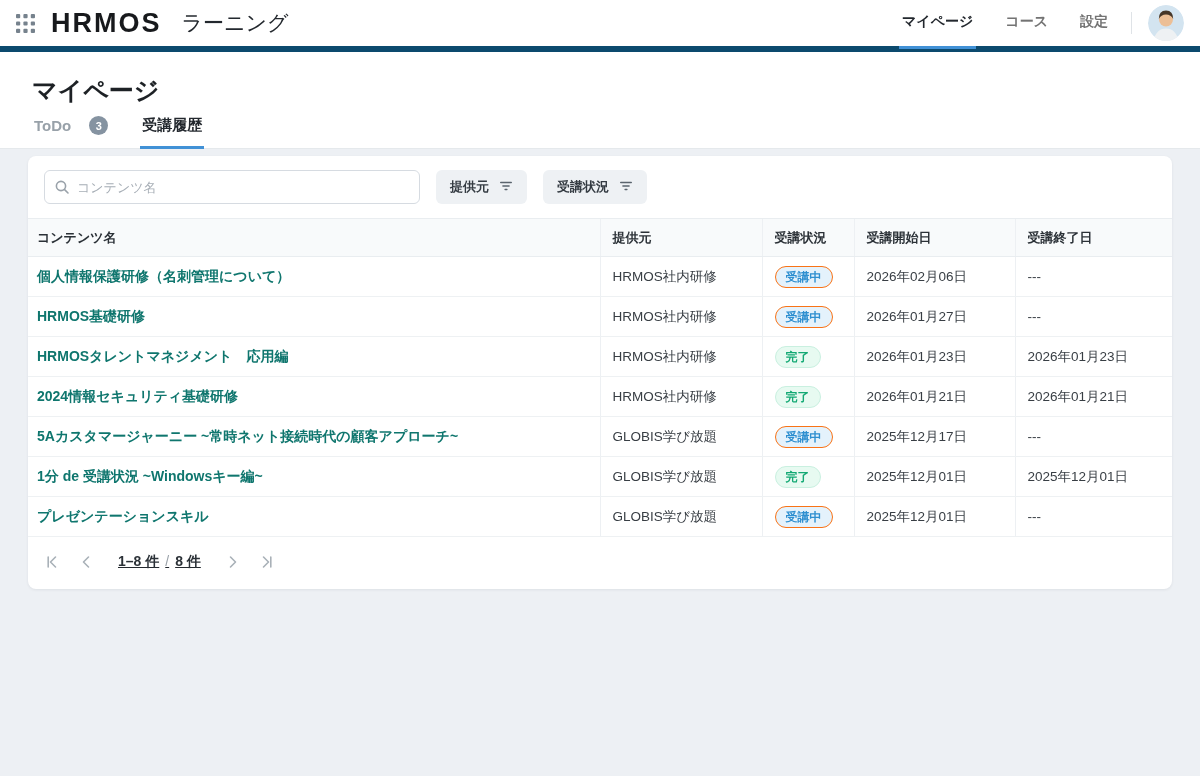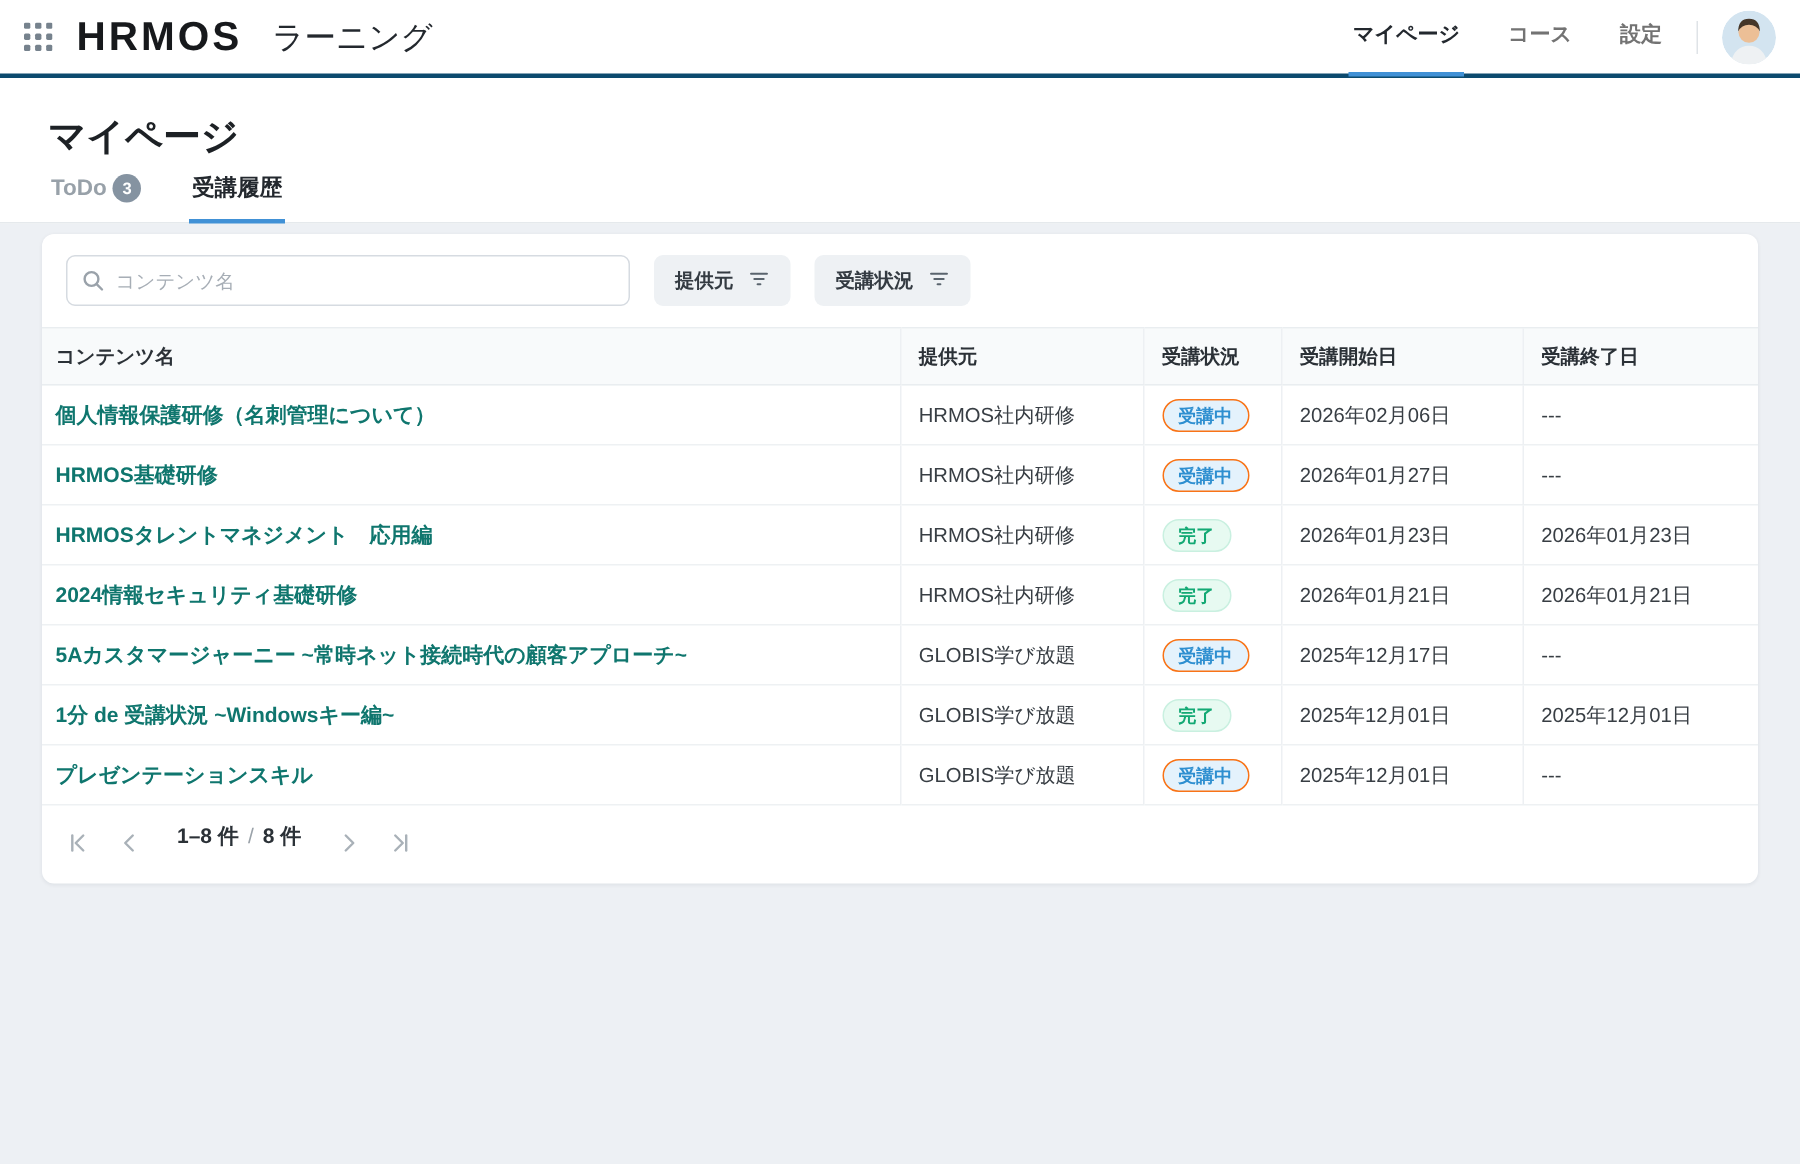--- a/index.html
+++ b/index.html
@@ -4,21 +4,21 @@
 <style>
   * { box-sizing: border-box; }
   html,body { margin:0; padding:0; }
   body {
     width:1200px; height:776px; overflow:hidden;
     background:#edf0f4; color:#23282e;
     font-family:"Liberation Sans","DejaVu Sans",sans-serif;
   }
   
   .topbar {
-    height:52px; background:#fff; border-bottom:3px solid #0c4a6e;
+    height:52px; background:#fff; border-bottom:6px solid #0c4a6e;
     display:flex; justify-content:space-between; align-items:stretch;
     padding:0 16px 0 12px;
   }
   .topbar-left { display:flex; align-items:center; }
   .grid-icon { display:flex; margin:0 16px 0 4px; cursor:pointer; }
   .logo { font-size:27px; font-weight:900; letter-spacing:2px; color:#17191c; }
   .logo-suffix { font-size:21px; margin-left:20px; color:#23282e; }
   .topbar-right { display:flex; align-items:center; }
   .top-nav { display:flex; height:52px; gap:26px; margin-right:10px; }
   .nav-item {
@@ -28,21 +28,21 @@
   }
   .nav-item.active { color:#23282e; border-bottom-color:#4191d6; }
   .v-divider { width:1px; height:22px; background:#dfe3e7; margin:0 16px 0 10px; }
   .avatar { width:36px; height:36px; border-radius:50%; overflow:hidden; display:block; cursor:pointer; flex:none; }
   
   .hero { background:#fff; padding:22px 32px 0; }
   .page-title { font-size:25px; font-weight:700; color:#1d2125; margin:0 0 9px; }
   .page-subtitle { font-size:13px; color:#8d959d; margin:0 0 21px; }
   .tabs { display:flex; gap:30px; margin:0 -32px; padding:0 32px; border-bottom:1px solid #e5e9ec; }
   .tab {
-    display:flex; align-items:center; gap:4px; padding:0 2px 11px;
+    display:flex; align-items:center; gap:18px; padding:0 2px 11px;
     font-size:15px; font-weight:700; color:#98a1a9;
     border-bottom:3px solid transparent; margin-bottom:-1px; cursor:pointer;
   }
   .tab.active { color:#23282e; border-bottom-color:#4191d6; }
   .tab-badge {
     width:19px; height:19px; border-radius:50%; background:#8593a1; color:#fff;
     font-size:11px; font-weight:700; display:flex; align-items:center; justify-content:center;
   }
   
   .content { padding:7px 28px; }
@@ -70,21 +70,21 @@
   }
   td { height:40px; padding:0 12px; font-size:13.5px; color:#383e44; border-bottom:1px solid #eef1f3; overflow:hidden; white-space:nowrap; }
   th:first-child, td:first-child { padding-left:9px; }
   th + th, td + td { border-left:1px solid #edf0f3; }
   td.c-name { font-weight:700; color:#0f766e; font-size:14px; }
   tbody tr { cursor:pointer; }
   .badge { display:inline-block; padding:4px 10px; border-radius:999px; font-size:12px; font-weight:700; line-height:1; }
   .badge-active { background:#e4f2fc; color:#2e8fd0; border:1px solid #f97316; }
   .badge-done   { background:#e7faf1; color:#13a974; border:1px solid #c9f0e0; }
   
-  .pagination { display:flex; align-items:flex-start; gap:8px; padding:12px 12px 14px; }
+  .pagination { display:flex; align-items:center; gap:8px; padding:12px 12px 14px;text-decoration:underline; }
   .pg-btn { background:none; border:none; padding:5px; display:flex; cursor:pointer; }
   .page-info { display:flex; gap:6px; font-size:14px; font-weight:700; color:#2b3137; margin:0 10px; }
   .page-info .sep { color:#9aa2a9; font-weight:400; }
 </style>
 </head>
 <body>
 
 <header class="topbar">
   <div class="topbar-left">
     <span class="grid-icon">

